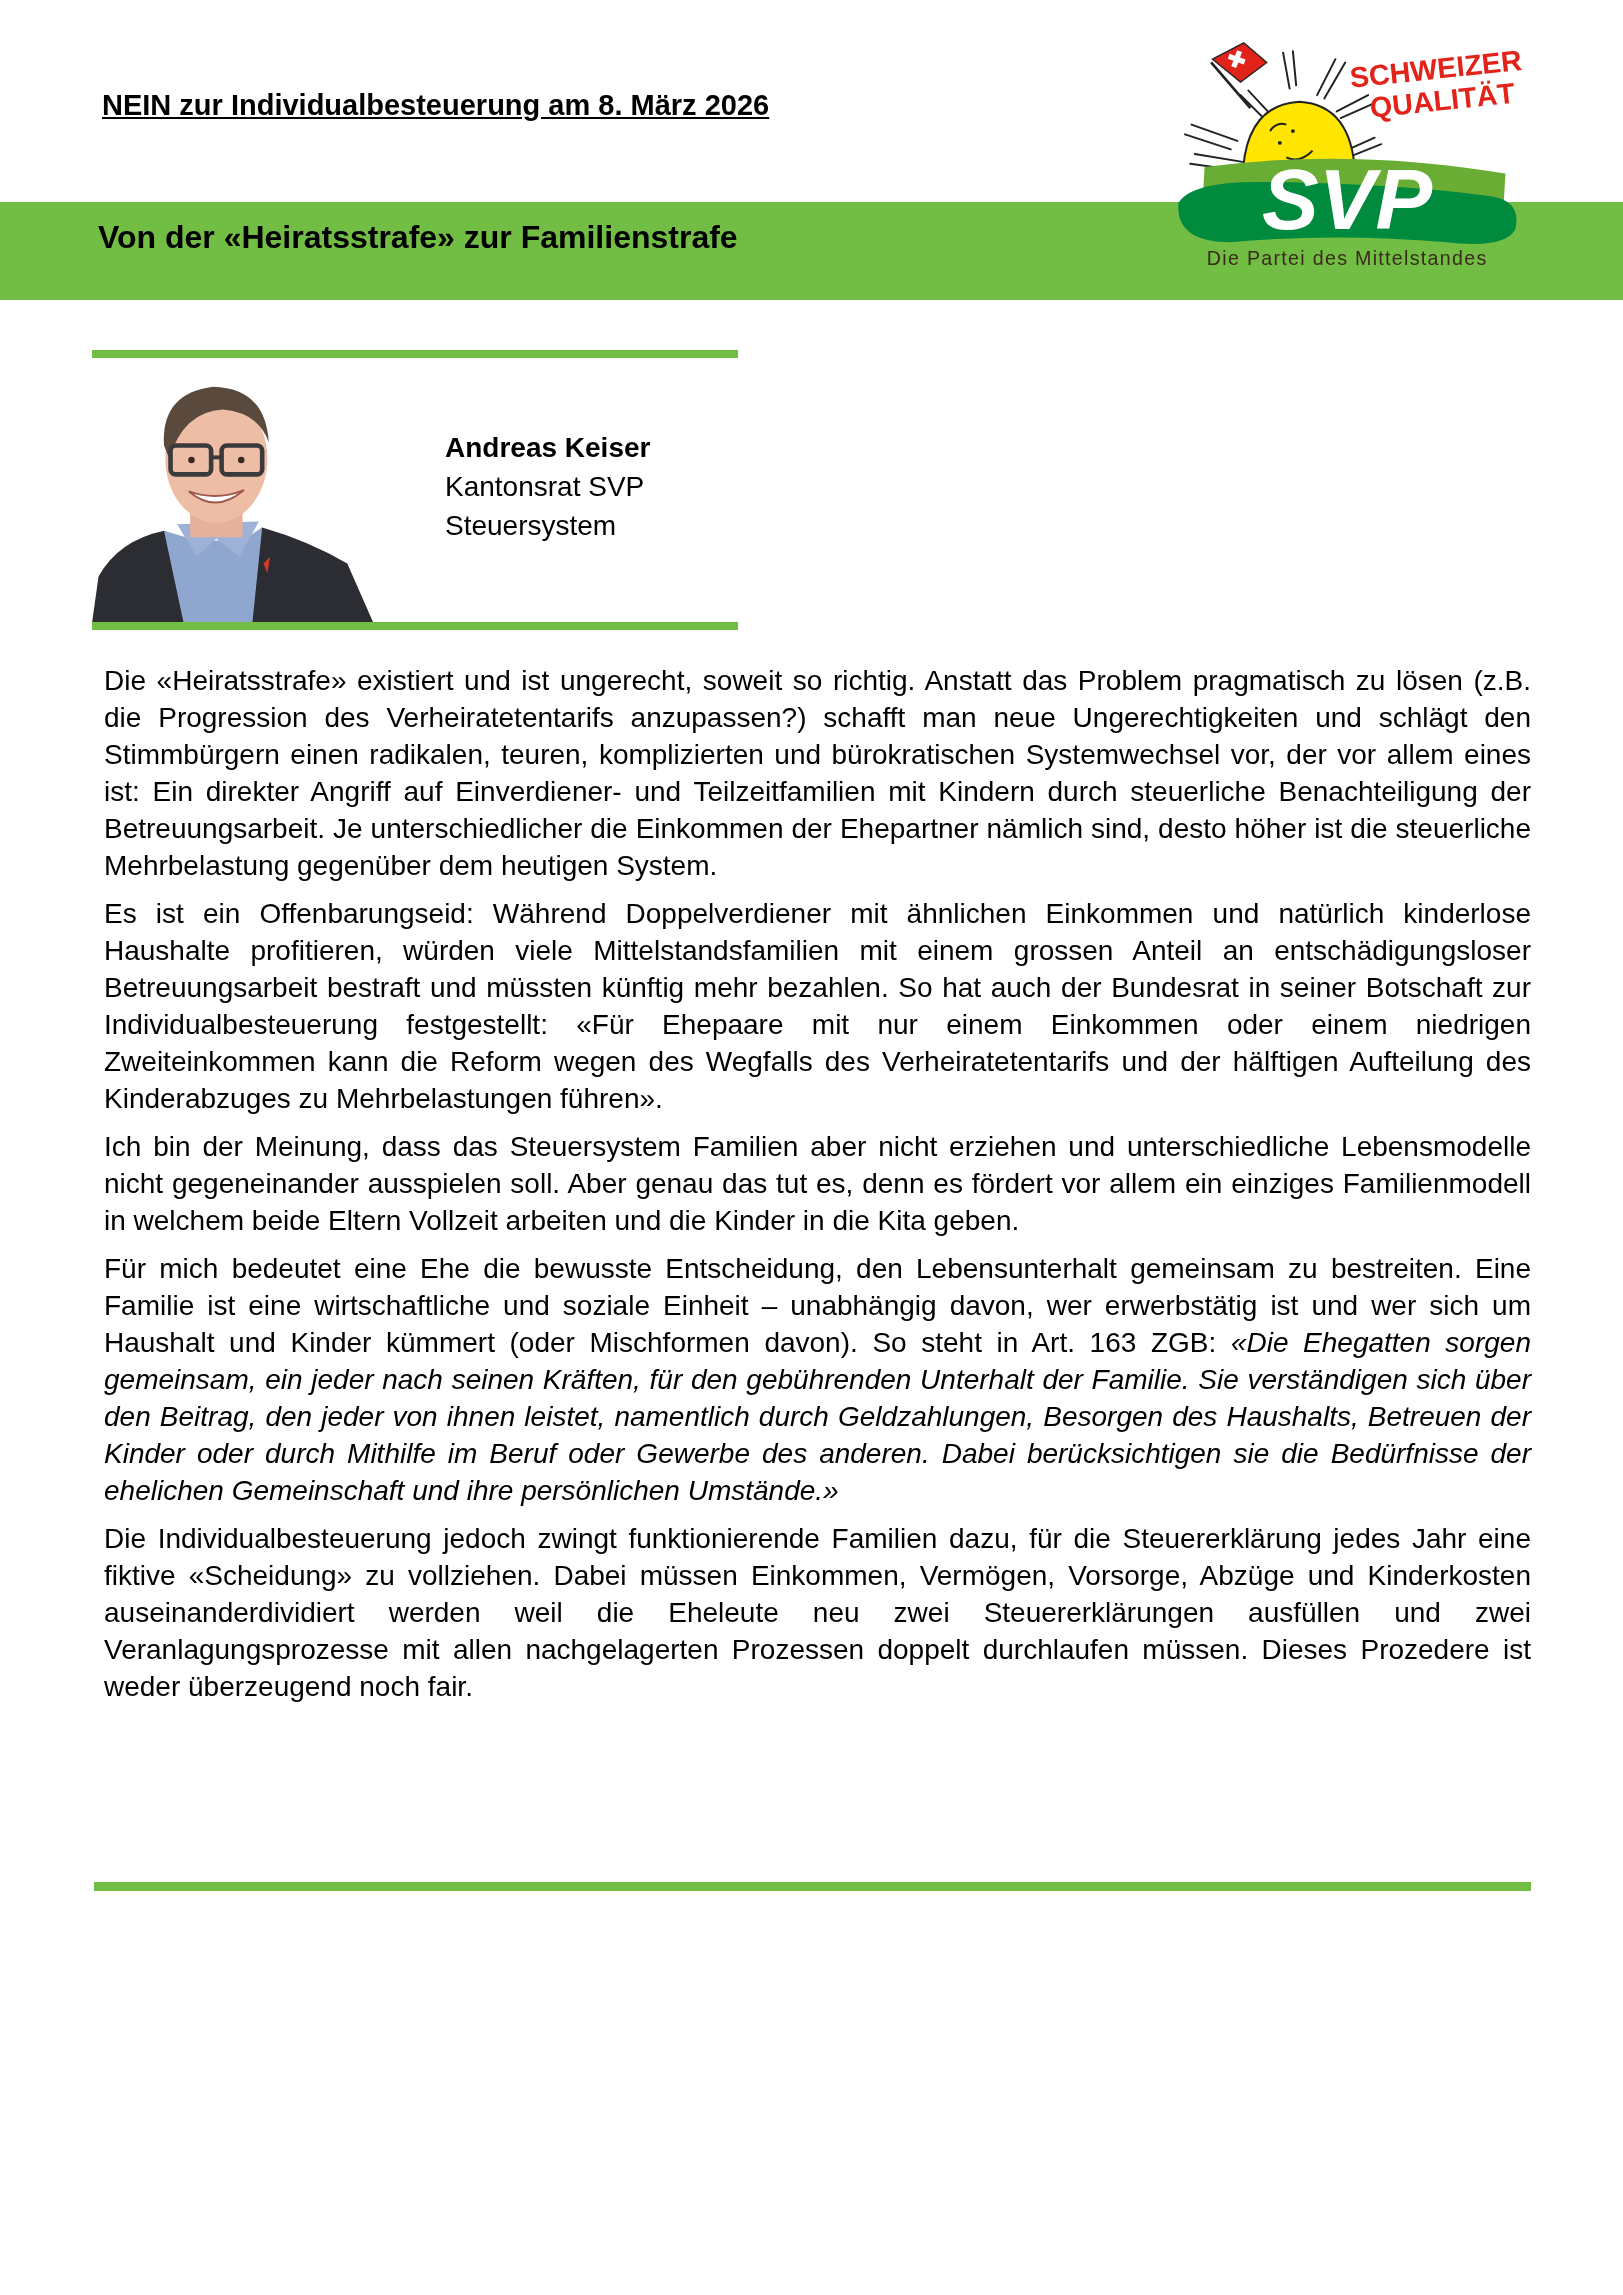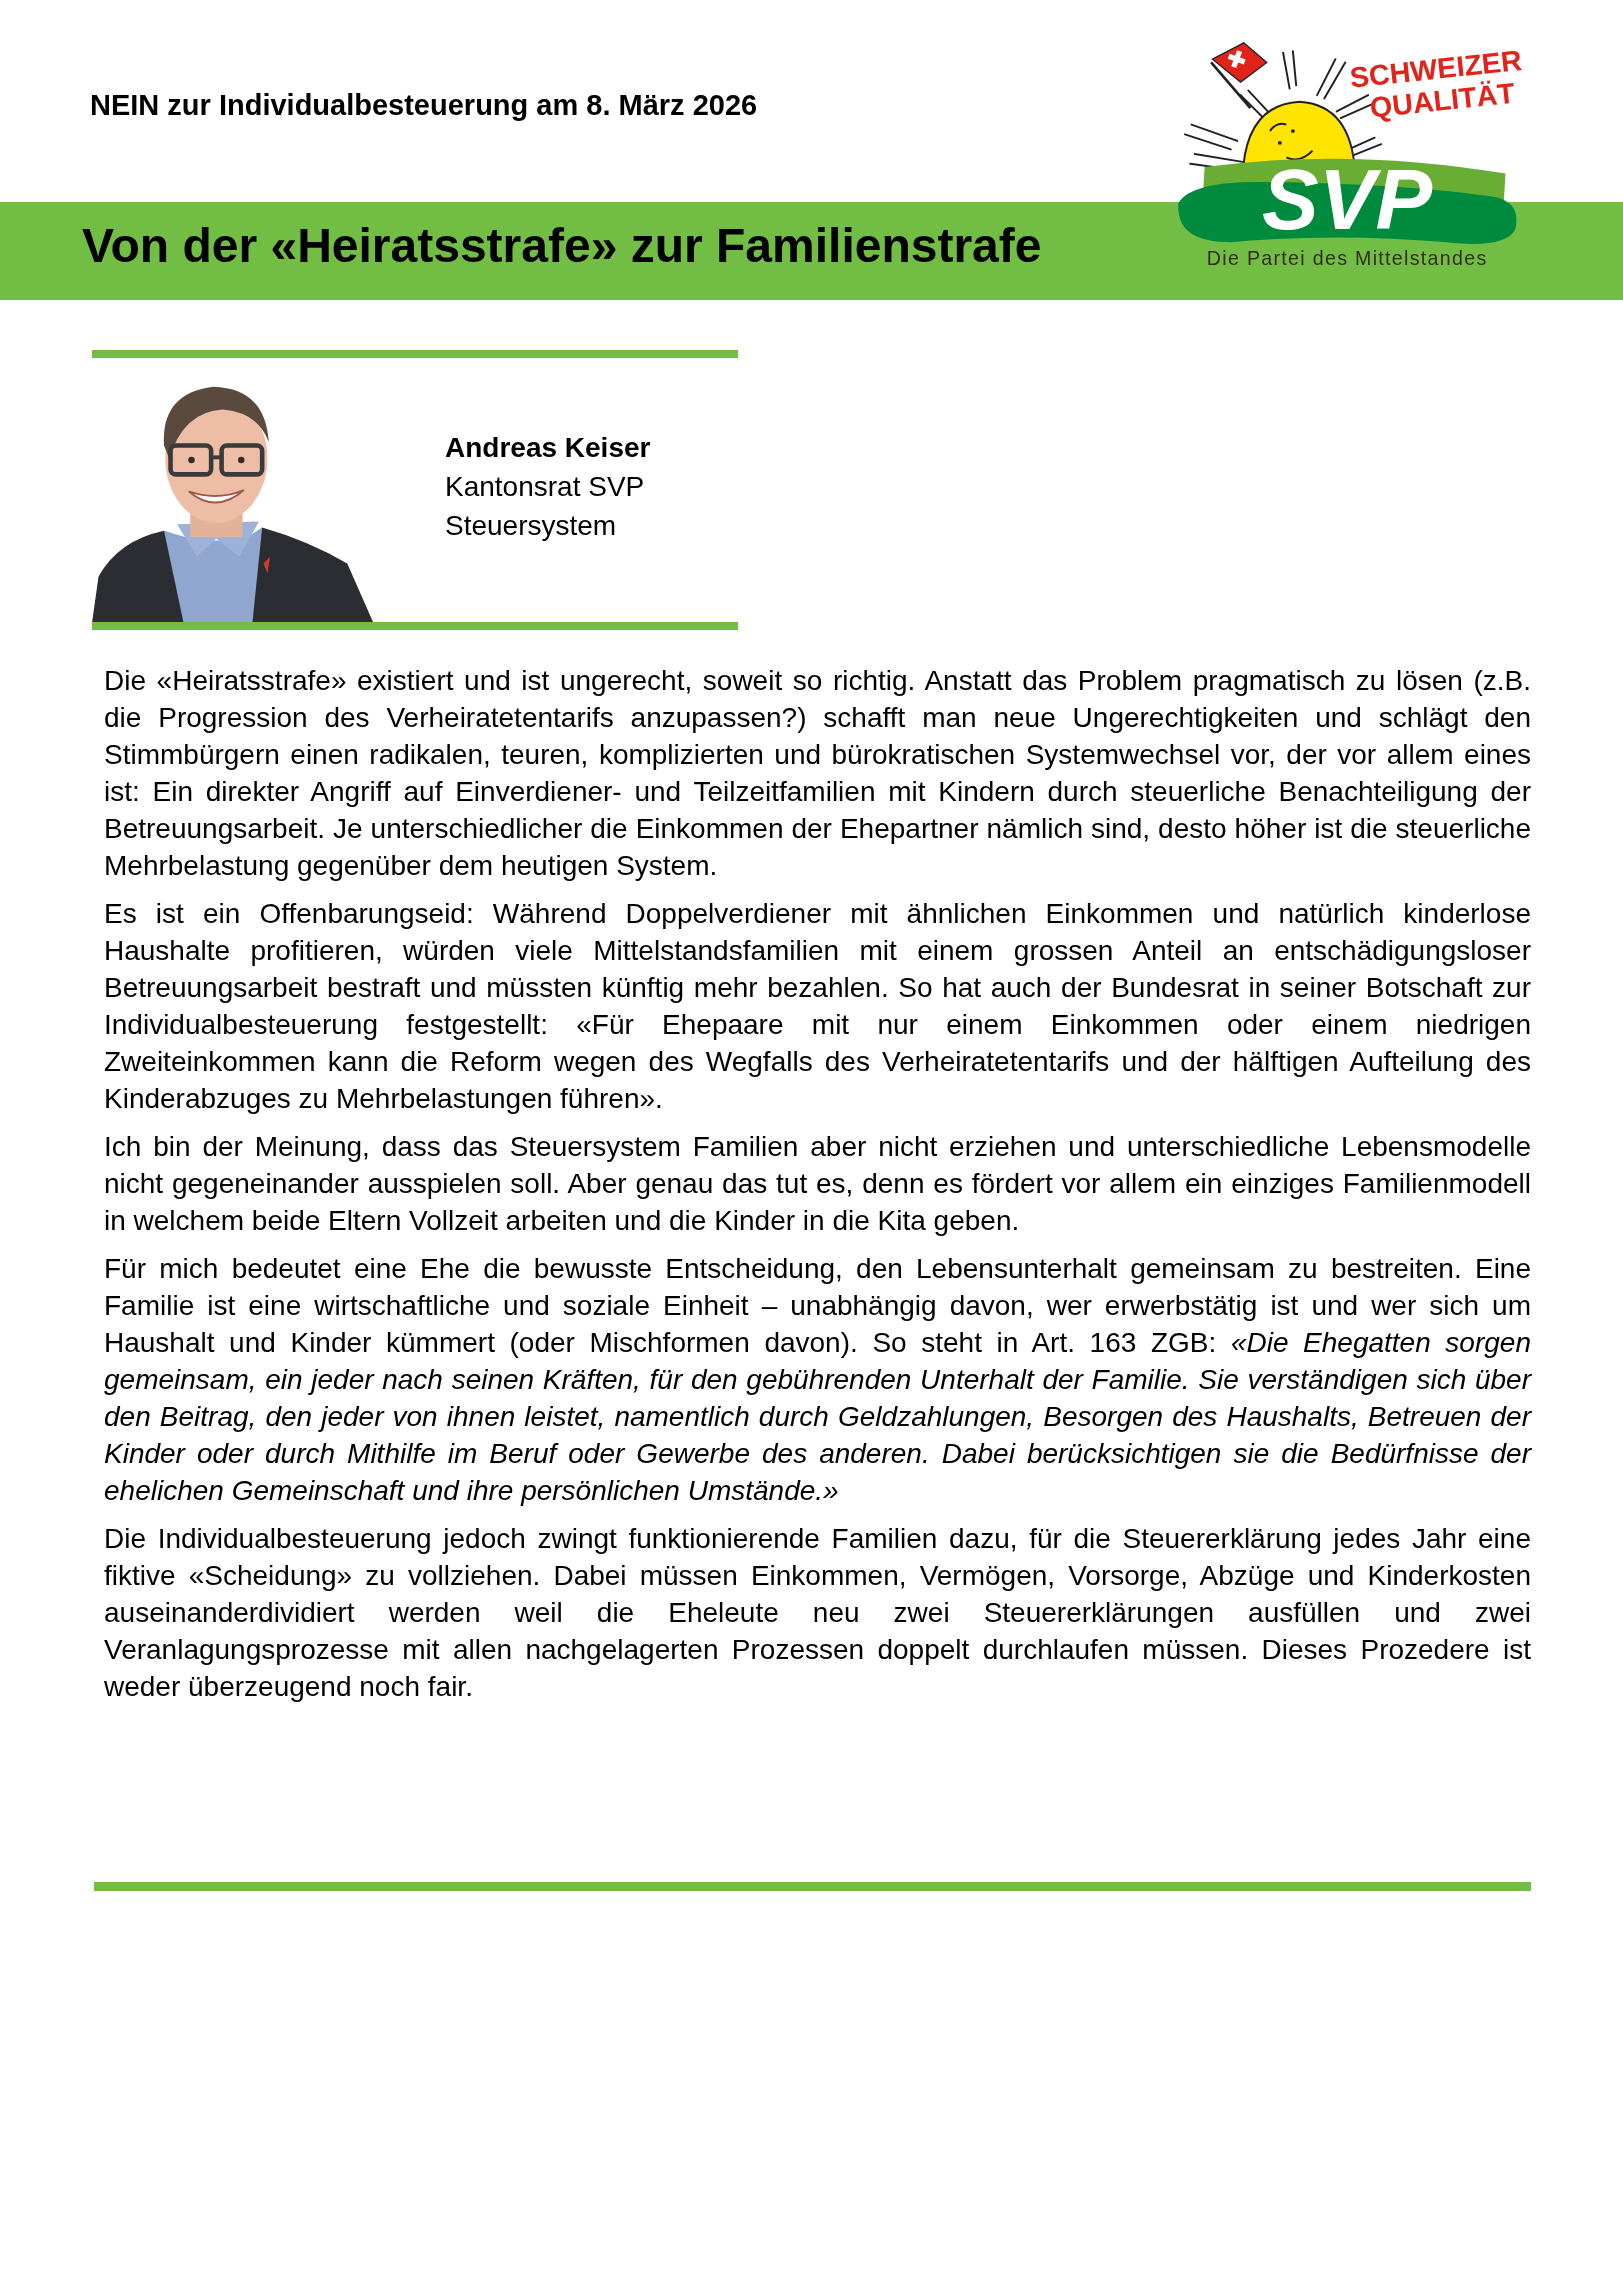--- a/index.html
+++ b/index.html
@@ -1,30 +1,30 @@
 <!DOCTYPE html>
 <html style="font-size:10.5px"><head>
 <meta charset="utf-8">
 <style>
   html, body { margin: 0; padding: 0; background: #ffffff; }
   body {
     width: 1623px; height: 2295px; position: relative; overflow: hidden;
     font-family: "Liberation Sans", "DejaVu Sans", sans-serif; color: #000;
   }
   .subheader {
-    position: absolute; left: 90px; top: 89px;
-    font-size: 29px; font-weight: bold; letter-spacing: 0px; white-space: nowrap;
+    position: absolute; left: 102px; top: 89px;
+    font-size: 29px; font-weight: bold; letter-spacing: 0px; white-space: nowrap; text-decoration: underline;
   }
   .band {
     position: absolute; left: 0; top: 202px; width: 1623px; height: 98px;
     background: #72bd44;
   }
   .title {
-    position: absolute; left: 82px; top: 220px;
-    font-size: 48px; font-weight: bold; white-space: nowrap; line-height: 1.1;
+    position: absolute; left: 98px; top: 220px;
+    font-size: 32px; font-weight: bold; white-space: nowrap; line-height: 1.1;
   }
   .logo { position: absolute; left: 1165px; top: 33px; width: 367px; height: 242px; }
   .logo svg { width: 100%; height: 100%; display: block; }
 
   .rule { position: absolute; background: #72bd44; }
   .rule-top { left: 92px; top: 350px; width: 646px; height: 7.9px; }
   .rule-mid { left: 92px; top: 622px; width: 646px; height: 7.9px; }
   .rule-bottom { left: 94px; top: 1882px; width: 1437px; height: 8.5px; }
 
   .photo { position: absolute; left: 92px; top: 367px; width: 288px; height: 256px; overflow: hidden; }

